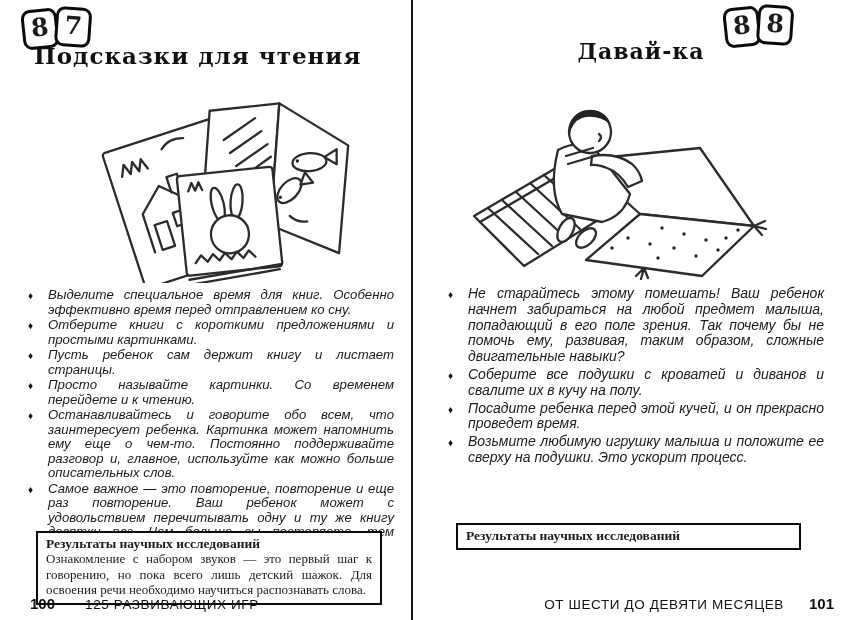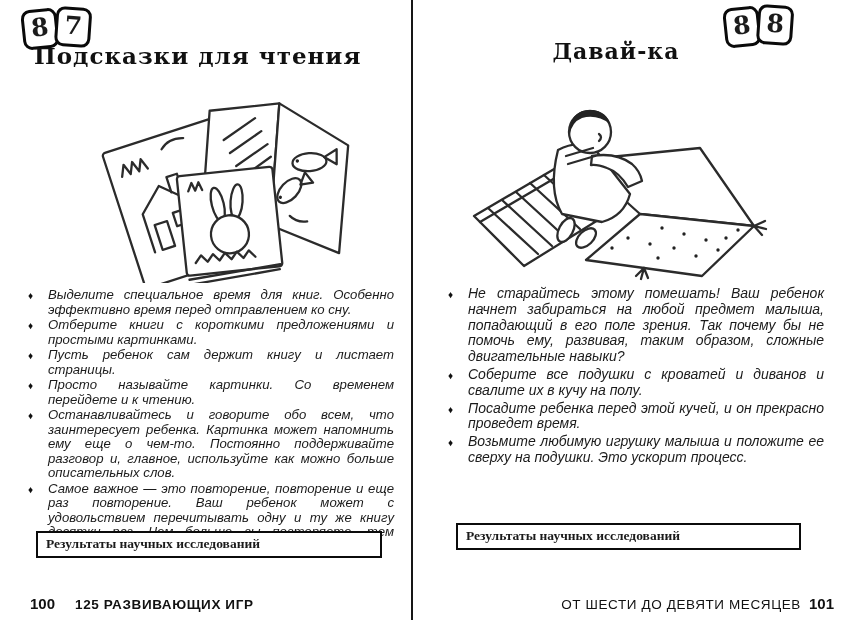--- a/index.html
+++ b/index.html
@@ -21,21 +21,21 @@
   .badges-right{left:724px;top:7px;}
   .badge.r1{transform:rotate(-6deg);}
   .badge.r2{transform:rotate(4deg) translateY(-2px);margin-left:-3px;}
 
   
   .page-title{
     position:absolute;font-family:"DejaVu Serif",serif;font-weight:bold;
     color:#111;letter-spacing:1px;
   }
   .title-left{left:34px;top:42px;font-size:23px;}
-  .title-right{left:416px;top:38px;width:400px;text-align:center;font-size:22px;line-height:27px;}
+  .title-right{left:441px;top:38px;width:400px;text-align:center;font-size:22px;line-height:27px;}
 
   
   .bullets{position:absolute;list-style:none;margin:0;padding:0;}
   .bullets li{display:flex;}
   .blt{flex:0 0 20px;font-size:10px;line-height:inherit;padding-top:1px;color:#111;}
   .btxt{flex:1;text-align:justify;font-style:italic;}
   .bullets-left{left:28px;top:288px;width:366px;font-size:13.2px;line-height:14.5px;}
   .bullets-left li{margin-bottom:1px;}
   .bullets-right{left:448px;top:286px;width:376px;font-size:14px;line-height:15.8px;}
   .bullets-right li{margin-bottom:2px;}
@@ -47,23 +47,23 @@
     padding:3px 8px 5px 8px;text-align:justify;
   }
   .research .rtitle{font-weight:bold;font-size:13.5px;text-align:left;}
   .research-left{left:36px;top:531px;width:326px;}
   .research-right{left:456px;top:523px;width:325px;}
 
   
   .footer{position:absolute;font-size:13.5px;letter-spacing:0.6px;color:#111;}
   .footer .pagenum{font-weight:bold;font-size:15px;letter-spacing:0;}
   .footer-left{left:30px;top:595px;}
-  .footer-left .flabel{margin-left:20px;font-weight:bold;}
+  .footer-left .flabel{margin-left:30px;}
   .footer-right{left:430px;top:595px;width:404px;text-align:right;}
-  .footer-right .pagenum{margin-left:8px;}
+  .footer-right .pagenum{margin-left:25px;}
 
   
   .illu{position:absolute;}
   .illu-left{left:82px;top:85px;}
   .illu-right{left:462px;top:98px;}
   .sk{fill:none;stroke:#2b2b2b;stroke-width:2.3;stroke-linecap:round;stroke-linejoin:round;}
   .skf{fill:#ffffff;stroke:#2b2b2b;stroke-width:2.3;stroke-linecap:round;stroke-linejoin:round;}
   .ink{fill:#222;stroke:none;}
 </style>
 </head>
@@ -147,20 +147,21 @@
           <span class="btxt">Останавливайтесь и говорите обо всем, что заинтересует ребенка. Картинка может напомнить ему еще о чем-то. Постоянно поддерживайте разговор и, главное, используйте как можно больше описательных слов.</span>
         </li>
       <li>
           <span class="blt">♦</span>
           <span class="btxt">Самое важное — это повторение, повторение и еще раз повторение. Ваш ребенок может с удовольствием перечитывать одну и ту же книгу десятки раз. Чем больше вы повторяете, тем больше связей образуется в мозгу.</span>
         </li>
     </ul>
 
     <div class="research research-left">
       <div class="rtitle">Результаты научных исследований</div>
+      <div class="rbody">Ознакомление с набором звуков — это первый шаг к говорению, но пока всего лишь детский шажок. Для освоения речи необходимо научиться распознавать слова.</div>
     </div>
 
     <div class="footer footer-left">
       <span class="pagenum">100</span><span class="flabel">125 РАЗВИВАЮЩИХ ИГР</span>
     </div>
   </div>
 
   <div class="spine"></div>
 
   <div>

